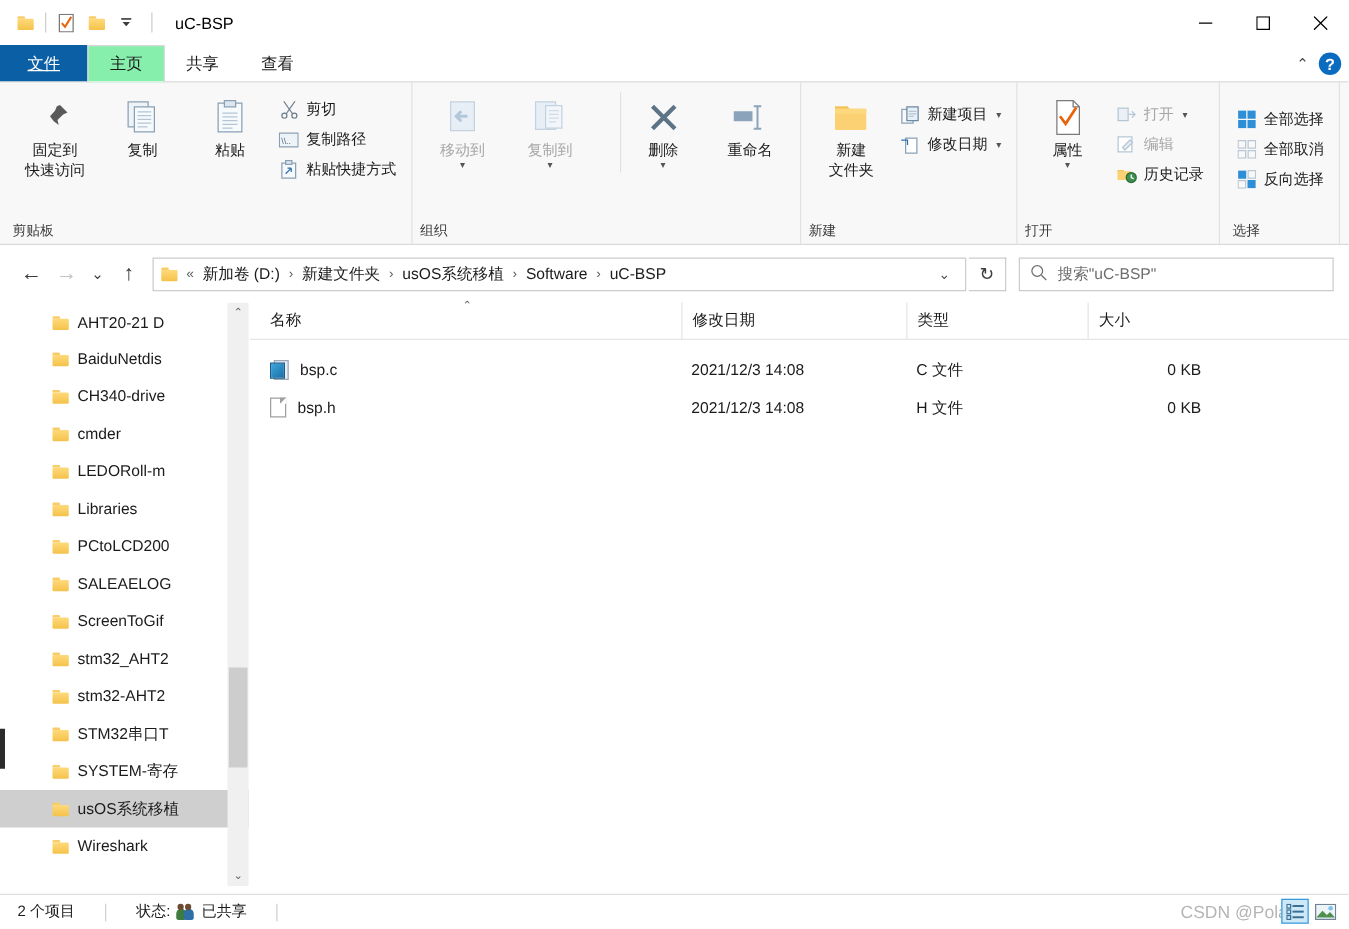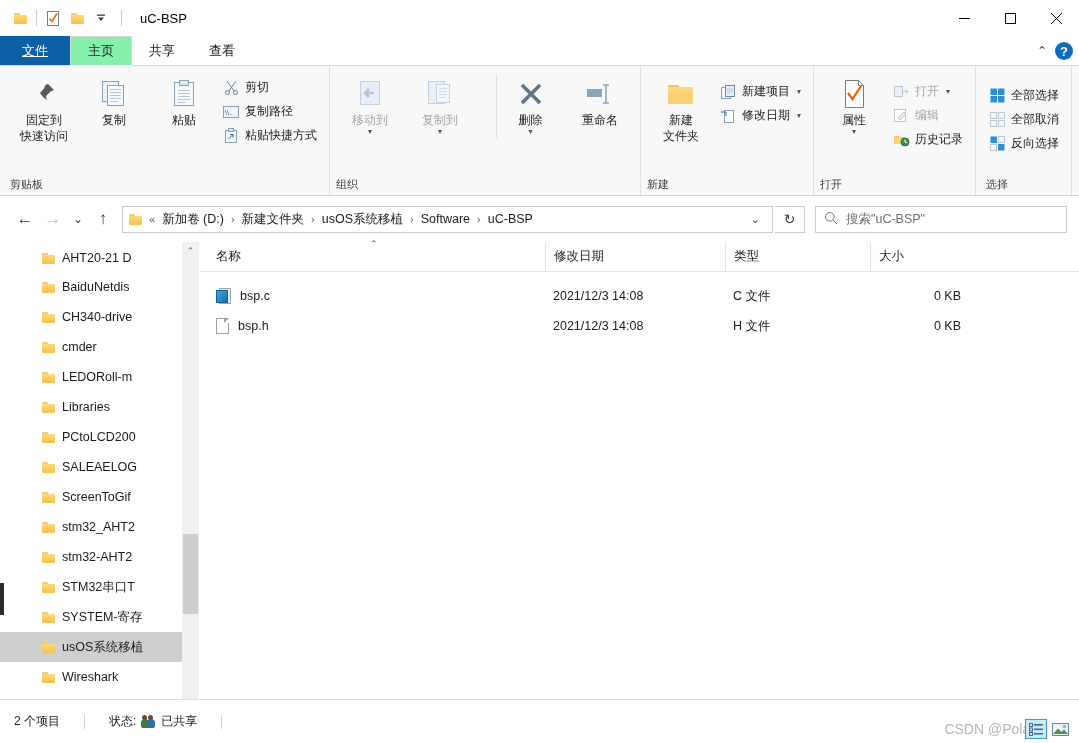--- a/index.html
+++ b/index.html
@@ -298,21 +298,21 @@
     position: absolute; left: 0; top: 2px;
     width: 12px; height: 13px;
     background: linear-gradient(135deg,#3ea6dd 0%, #1b6fa8 100%);
     border: 1px solid #175d8f;
   }
 
   
   .statusbar {
     position: absolute;
     left: 0; bottom: 0;
-    width: 1079px; height: 44px;
+    width: 1079px; height: 28px;
     border-top: 1px solid #dfdfdf;
     background: #ffffff;
     display: flex; align-items: center;
     font-size: 12px; color: #1b1b1b;
     padding-left: 14px;
     gap: 12px;
   }
   .st-item { padding-right: 12px; display: flex; align-items: center; gap: 5px; }
   .st-sep { width: 1px; height: 14px; background: #d0d0d0; margin-right: 12px; }
   .people-ico {

